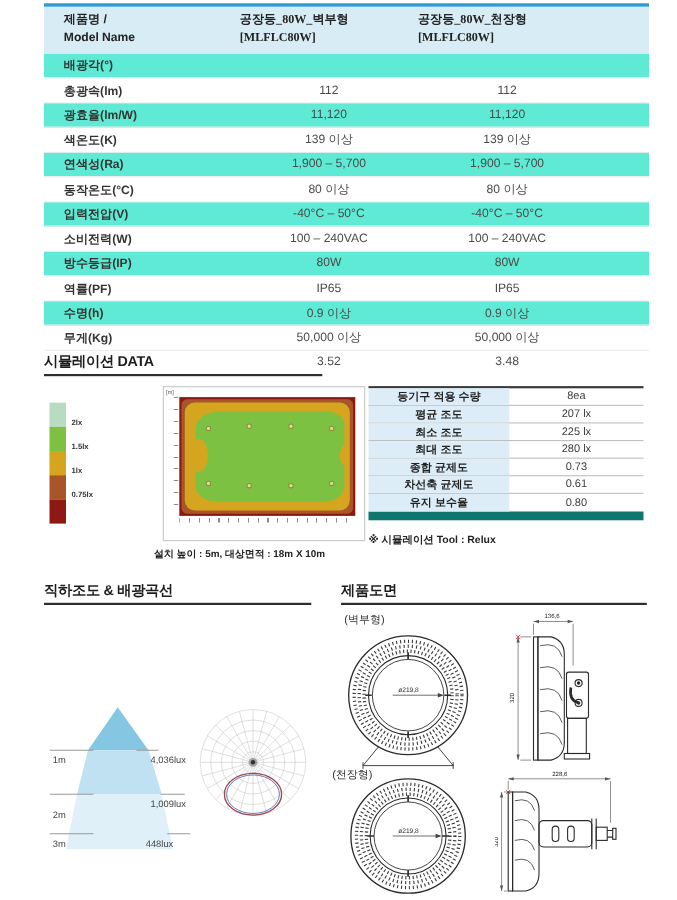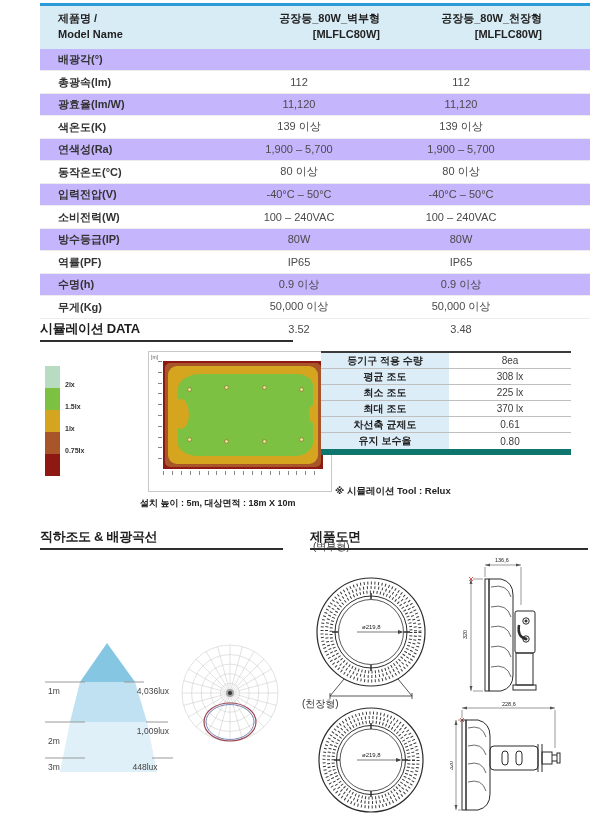--- a/index.html
+++ b/index.html
@@ -3,23 +3,23 @@
 <meta charset="utf-8">
 <style>
   * { margin:0; padding:0; box-sizing:border-box; }
   body { width:615px; height:818px; position:relative; background:#fff;
          font-family:"Liberation Sans","DejaVu Sans",sans-serif; color:#3b3b3b; overflow:hidden; }
 
   
   .spec { position:absolute; left:40px; top:3px; width:550px; }
   .spec-header { display:flex; align-items:center; background:#D8ECF6; border-top:3px solid #2B9CD8; padding:5px 0 6px; }
   .h-label { flex:0 0 178px; padding-left:18px; font-weight:bold; font-size:11px; line-height:1.45; white-space:pre-line; color:#222; }
-  .h-col   { flex:0 0 162px; text-align:right; font-weight:bold; font-size:11px; line-height:1.45; white-space:pre-line; color:#222; }
+  .h-col   { flex:0 0 162px; text-align:left; font-weight:bold; font-size:11px; line-height:1.45; white-space:pre-line; color:#222;font-family:Liberation Serif, serif; }
   .srow { display:flex; align-items:center; height:22.5px; border-bottom:1px solid #ededed; font-size:11px; }
-  .srow.alt { background:#c4b5fd; }
+  .srow.alt { background:#5eead4; }
   .sl { flex:0 0 178px; padding-left:18px; font-weight:bold; color:#333; }
   .sv { flex:0 0 162px; text-align:center; color:#4a4a4a;margin-top:44px; }
 
   
   .sec-title { position:absolute; font-size:13px; font-weight:bold; color:#1d1d1d; letter-spacing:-0.3px; }
   .sec-line  { position:absolute; height:2px; background:#2e2e2e; }
 
   
   .legend { position:absolute; left:45px; top:366px; width:70px; height:112px; }
   .legend .bar { position:absolute; left:0; top:0; width:15px; height:110px; }
@@ -36,21 +36,21 @@
   .heat .bite  { position:absolute; background:#D6A51F; border-radius:50%; }
   .lum { position:absolute; width:5px; height:5px; border-radius:50%; background:#e3df8e; border:1px solid #8f8c3f; }
   .tickv { position:absolute; left:9px; top:9px; width:4px; height:108px;
            background:repeating-linear-gradient(to bottom,#888 0 1px,transparent 1px 10.8px); }
   .tickh { position:absolute; left:14px; top:119px; width:160px; height:4px;
            background:repeating-linear-gradient(to right,#888 0 1px,transparent 1px 8.9px); }
   .axis-unit { position:absolute; left:2px; top:2px; font-size:5px; color:#555; }
   .heat-caption { position:absolute; left:140px; top:497px; font-size:9px; font-weight:bold; color:#222; }
 
   
-  .simtab { position:absolute; left:321px; top:351px; width:250px; border-top:2px solid #3a3a3a; border-bottom:6px solid #0f766e; }
+  .simtab { position:absolute; left:335px; top:351px; width:250px; border-top:2px solid #3a3a3a; border-bottom:8px solid #0f766e; }
   .simrow { display:flex; height:16px; border-bottom:1px solid #bfbfbf; font-size:10px; }
   .simrow:last-child { border-bottom:none; }
   .siml { flex:0 0 128px; background:#DCEDF8; display:flex; align-items:center; justify-content:center; font-weight:bold; color:#222; }
   .simv { flex:1; display:flex; align-items:center; justify-content:center; color:#3c3c3c; }
   .sim-note { position:absolute; left:335px; top:485px; font-size:9.5px; font-weight:bold; color:#222; }
 
   
   .cone { position:absolute; left:45px; top:641px; width:180px; height:140px; }
   .cone svg { position:absolute; left:0; top:0; }
   .cone .dist { position:absolute; left:3px; font-size:8.5px; color:#444; }
@@ -175,29 +175,33 @@
 </div>
 <div class="heat-caption">설치 높이 : 5m, 대상면적 : 18m X 10m</div>
 
 <div class="simtab">
   <div class="simrow">
       <div class="siml">등기구 적용 수량</div>
       <div class="simv">8ea</div>
     </div>
   <div class="simrow">
       <div class="siml">평균 조도</div>
-      <div class="simv">308 lx</div>
+      <div class="simv">207 lx</div>
     </div>
   <div class="simrow">
       <div class="siml">최소 조도</div>
       <div class="simv">225 lx</div>
     </div>
   <div class="simrow">
       <div class="siml">최대 조도</div>
-      <div class="simv">370 lx</div>
+      <div class="simv">280 lx</div>
+    </div>
+  <div class="simrow">
+      <div class="siml">종합 균제도</div>
+      <div class="simv">0.73</div>
     </div>
   <div class="simrow">
       <div class="siml">차선축 균제도</div>
       <div class="simv">0.61</div>
     </div>
   <div class="simrow">
       <div class="siml">유지 보수율</div>
       <div class="simv">0.80</div>
     </div>
 </div>
@@ -248,21 +252,21 @@
   </g>
   <circle cx="62" cy="55" r="4" fill="#666" opacity="0.5"></circle>
   <circle cx="62" cy="55" r="2" fill="#333"></circle>
   <ellipse cx="62" cy="84" rx="26" ry="19" fill="none" stroke="#9c4650" stroke-width="1.2"></ellipse>
   <ellipse cx="62" cy="84" rx="24" ry="17.5" fill="none" stroke="#5a6aa8" stroke-width="0.8"></ellipse>
 </svg>
 
 <div class="sec-title" style="left:310px; top:528px;">제품도면</div>
 <div class="sec-line" style="left:310px; top:548px; width:278px;"></div>
 
-<div class="type-label" style="left:313px; top:540px;">(벽부형)</div>
+<div class="type-label" style="left:313px; top:556px;">(벽부형)</div>
 
 <svg style="position:absolute; left:312px; top:572px;" width="118" height="128" viewBox="0 0 118 128">
   <g fill="none" stroke="#2b2b2b">
     <circle cx="59" cy="60" r="54" stroke-width="1.2"></circle>
     <circle cx="59" cy="60" r="49" stroke-width="3" stroke-dasharray="1 2.6" stroke="#3a3a3a"></circle>
     <circle cx="59" cy="60" r="44.5" stroke-width="3" stroke-dasharray="1 2.8" stroke="#3a3a3a"></circle>
     <circle cx="59" cy="60" r="40" stroke-width="3" stroke-dasharray="1 2.4" stroke="#3a3a3a"></circle>
     <circle cx="59" cy="60" r="36" stroke-width="1"></circle>
     <circle cx="59" cy="60" r="32.5" stroke-width="0.8"></circle>
     <line x1="59" y1="21" x2="59" y2="27" stroke-width="1.5"></line>

